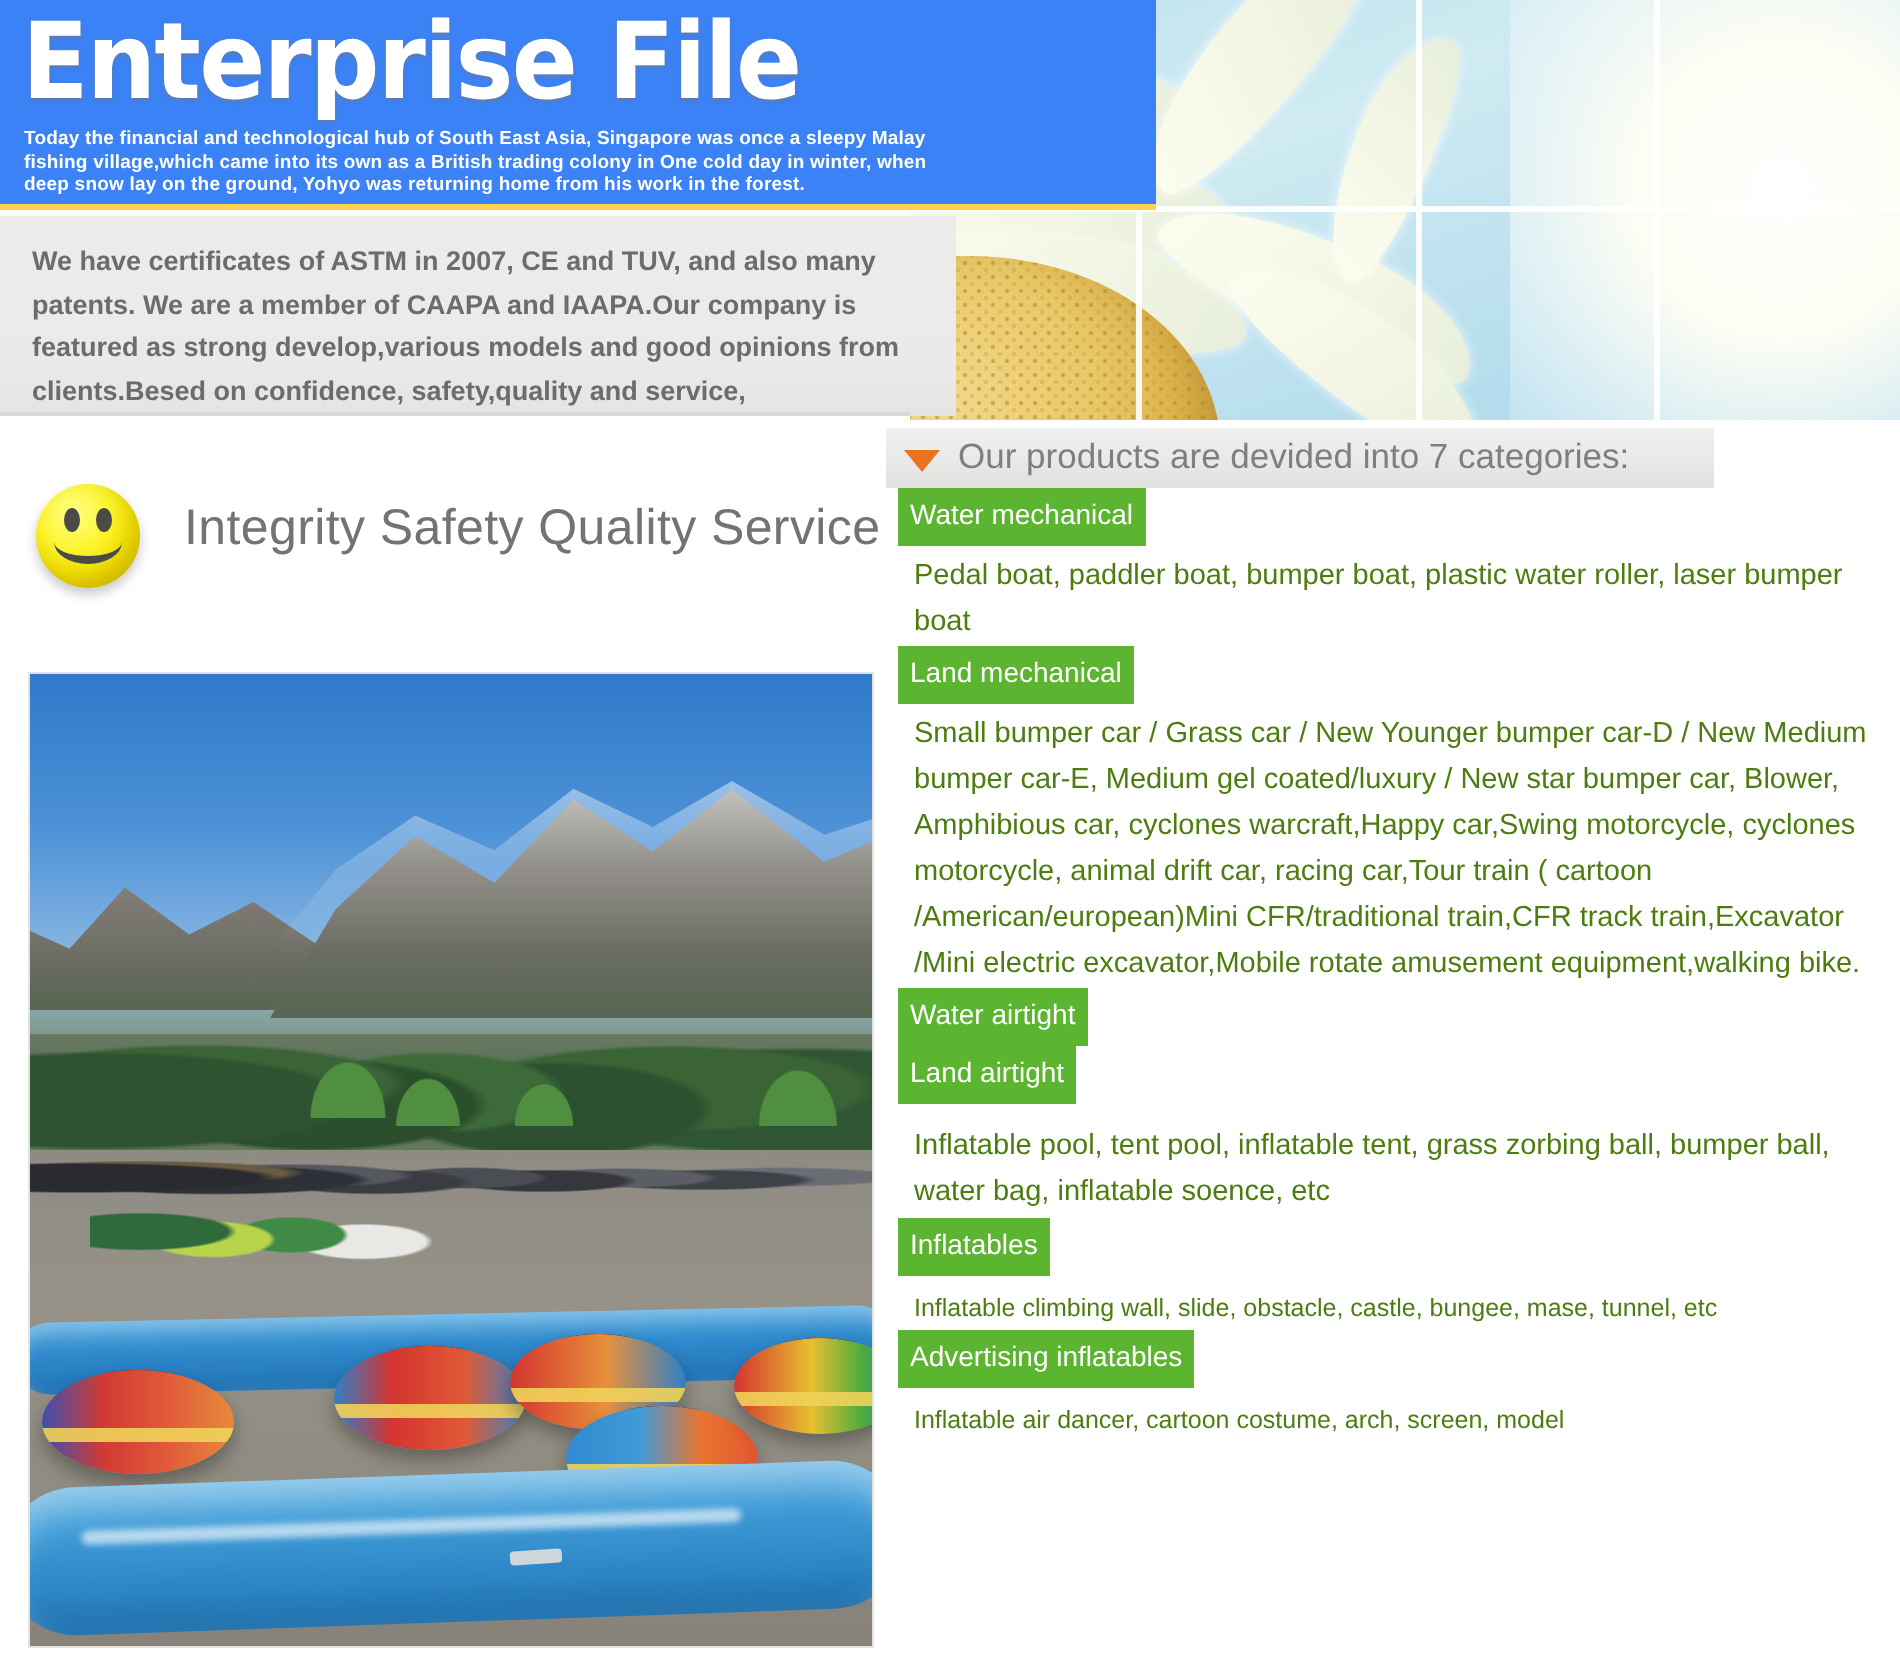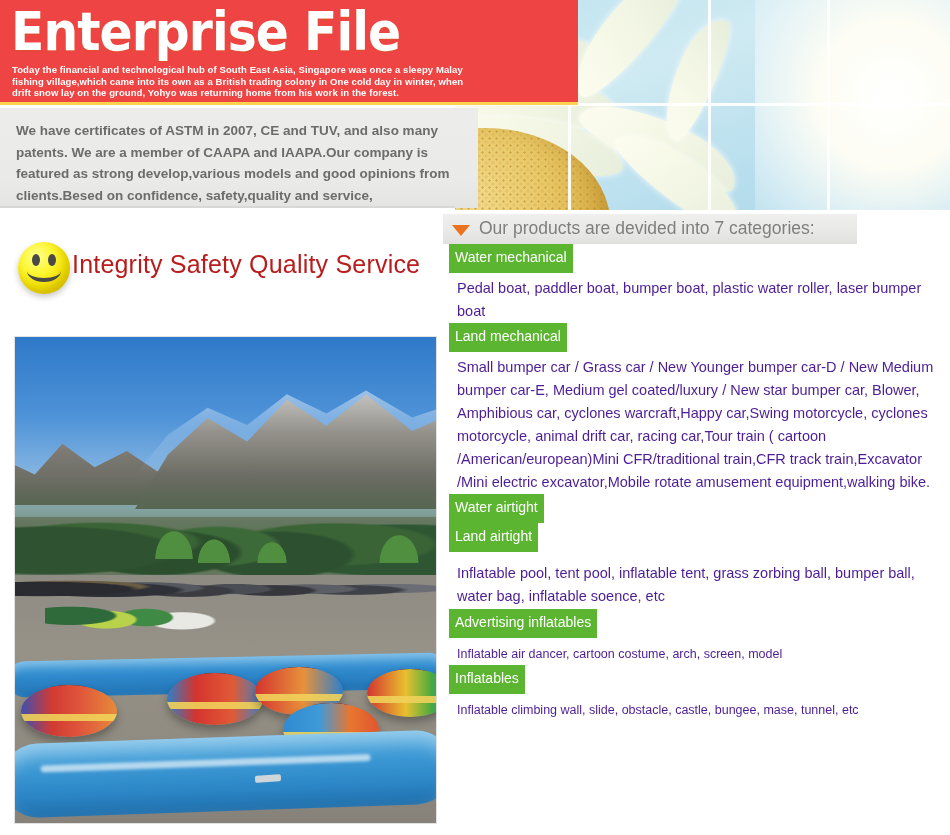--- a/index.html
+++ b/index.html
@@ -63,21 +63,21 @@
     background-position: 0 0, 3.5px 3.5px;
   }
   .grid-line { position: absolute; background: rgba(255,255,255,0.92); }
   .gl-h { left: 0; width: 495px; height: 3px; }
   .gl-v { top: 0; width: 3px; height: 210px; }
 
   .header-orange {
     position: absolute;
     left: 0; top: 0;
     width: 578px; height: 105px;
-    background: #ef4444;
+    background: #3b82f6;
   }
   .header-orange::after {
     content: "";
     position: absolute;
     left: 0; bottom: 0; width: 100%; height: 3px;
     background: #ffd24d;
   }
   .title {
     position: absolute;
     left: 11px; top: 2px;
@@ -149,23 +149,23 @@
   .mouth {
     position: absolute;
     left: 9px; top: 18px;
     width: 34px; height: 22px;
     border: 0 solid #4a4a46;
     border-bottom-width: 4px;
     border-radius: 0 0 50% 50%;
   }
   .tagline {
     position: absolute;
-    left: 72px; top: 10px;
+    left: 92px; top: 10px;
     font-size: 25px;
-    color: #b91c1c;
+    color: #737373;
     white-space: nowrap;
     letter-spacing: 0.2px;
   }
 
   
   .photo {
     position: absolute;
     left: 14px; top: 336px;
     width: 423px; height: 488px;
     overflow: hidden;
@@ -333,21 +333,21 @@
   .cat-label {
     display: inline-block;
     background: #5cb531;
     color: #ffffff;
     font-size: 14px;
     line-height: 25px;
     padding: 1px 6px 3px 6px;
     white-space: nowrap;
   }
   .cat-body {
-    color: #4c1d95;
+    color: #4d7c0f;
     font-size: 14.5px;
     line-height: 23px;
     padding: 4px 6px 0 8px;
     max-width: 498px;
   }
   .cat-body.small {
     font-size: 12.5px;
     line-height: 20px;
     padding-top: 6px;
   }
@@ -372,21 +372,21 @@
     <div class="petal p8"></div>
     <div class="flower-center"></div>
     <div class="grid-line gl-h" style="top:103px;"></div>
     <div class="grid-line gl-v" style="left:113px;"></div>
     <div class="grid-line gl-v" style="left:253px;"></div>
     <div class="grid-line gl-v" style="left:372px;"></div>
   </div>
 
   <div class="header-orange">
     <div class="title">Enterprise File</div>
-    <div class="title-sub">Today the financial and technological hub of South East Asia, Singapore was once a sleepy Malay fishing village,which came into its own as a British trading colony in One cold day in winter, when drift snow lay on the ground, Yohyo was returning home from his work in the forest.</div>
+    <div class="title-sub">Today the financial and technological hub of South East Asia, Singapore was once a sleepy Malay fishing village,which came into its own as a British trading colony in One cold day in winter, when deep snow lay on the ground, Yohyo was returning home from his work in the forest.</div>
   </div>
 
   <div class="cert-panel">
     <div class="cert-text">We have certificates of  ASTM  in 2007,  CE and TUV,  and also many patents.  We are a member of CAAPA and IAAPA.Our company is featured as strong develop,various models and good opinions from clients.Besed on confidence, safety,quality and service,</div>
   </div>
   <div class="header-divider"></div>
 </div>
 
 <div class="tagline-row">
   <div class="smiley">
@@ -455,16 +455,16 @@
 <div class="products">
   <div class="prod-head">
     <span class="tri"></span>
     <span class="prod-head-text">Our products are devided into 7 categories:</span>
   </div>
   <div id="cat-list">
       <div class="cat-wrap"><span class="cat-label">Water mechanical</span><div class="cat-body">Pedal boat, paddler boat, bumper boat, plastic water roller, laser bumper boat</div></div>
       <div class="cat-wrap"><span class="cat-label">Land mechanical</span><div class="cat-body">Small bumper car / Grass car / New Younger  bumper car-D / New Medium bumper car-E, Medium gel coated/luxury / New star bumper car, Blower, Amphibious car, cyclones warcraft,Happy car,Swing motorcycle, cyclones motorcycle, animal drift car, racing car,Tour train ( cartoon /American/european)Mini CFR/traditional train,CFR track train,Excavator /Mini electric excavator,Mobile rotate amusement equipment,walking bike.</div></div>
       <div class="cat-wrap"><span class="cat-label">Water airtight</span></div>
       <div class="cat-wrap"><span class="cat-label">Land airtight</span><div class="cat-body spaced">Inflatable pool, tent pool, inflatable tent, grass zorbing ball, bumper ball, water bag, inflatable soence, etc</div></div>
+      <div class="cat-wrap tight"><span class="cat-label">Inflatables</span><div class="cat-body small">Inflatable climbing wall, slide, obstacle, castle, bungee, mase, tunnel, etc</div></div>
       <div class="cat-wrap tight"><span class="cat-label">Advertising inflatables</span><div class="cat-body small">Inflatable air dancer, cartoon costume, arch, screen, model</div></div>
-      <div class="cat-wrap tight"><span class="cat-label">Inflatables</span><div class="cat-body small">Inflatable climbing wall, slide, obstacle, castle, bungee, mase, tunnel, etc</div></div>
     </div>
 </div>
 
 </body></html>

